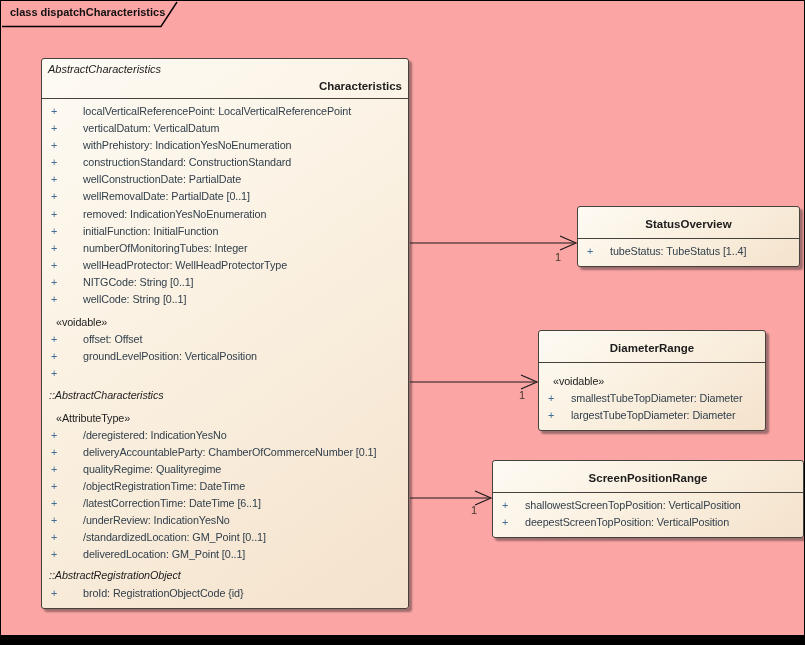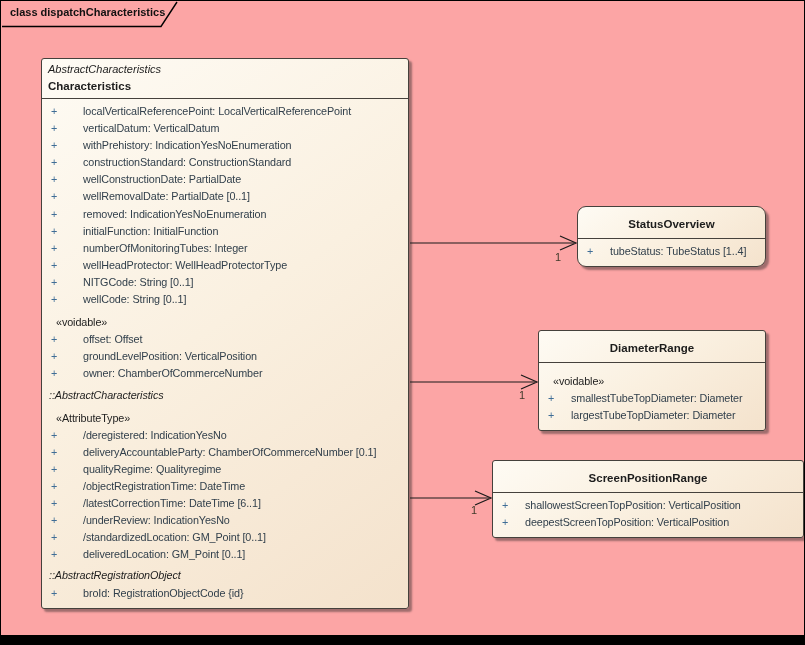--- a/index.html
+++ b/index.html
@@ -22,33 +22,33 @@
   #draw-layer{position:absolute;left:0;top:0;width:805px;height:645px;pointer-events:none;}
   
   .clsbox{
     position:absolute;box-sizing:border-box;
     background:linear-gradient(145deg,#fefbf4 0%,#faf0e0 48%,#f4e2cc 100%);
     border:1.4px solid #45413c;border-radius:3px;
     box-shadow:3px 3px 2px rgba(30,30,30,0.42);
   }
   .cls-header{border-bottom:1.4px solid #45413c;padding:4px 6px 6px;}
   .cls-stereotype{font-size:11px;font-style:italic;color:#1c1c1c;text-align:left;height:14px;}
-  .cls-name{font-size:11.5px;font-weight:bold;color:#1c1c1c;text-align:left;margin-top:3px;}
+  .cls-name{font-size:11.5px;font-weight:bold;color:#1c1c1c;text-align:right;margin-top:3px;}
   .cls-name-only{font-size:11.5px;font-weight:bold;color:#1c1c1c;text-align:center;padding:11px 6px 8px;border-bottom:1.4px solid #45413c;}
   .cls-body{padding:4px 4px 6px 0;}
   .row{height:17.1px;line-height:17.1px;font-size:10.8px;letter-spacing:-0.1px;color:#32404c;white-space:nowrap;}
   .row-attr{display:flex;align-items:center;padding-left:9px;}
   .plus{width:14px;color:#3f6d96;flex:0 0 14px;}
   .attr-text{margin-left:18px;}
   .small .attr-text{margin-left:9px;}
   .row-stereotype{padding-left:14px;margin-top:6px;color:#1c1c1c;}
   .row-section{padding-left:7px;margin-top:4px;font-style:italic;color:#1c1c1c;}
   
   #box-characteristics{left:40px;top:57px;width:368px;}
-  #box-status-overview{left:576px;top:205px;width:189px;border-radius:9px;}
+  #box-status-overview{left:576px;top:205px;width:223px;}
   #box-diameter-range{left:537px;top:329px;width:228px;}
   #box-screen-position-range{left:491px;top:459px;width:312px;}
   
   .mult-label{
     position:absolute;font-size:11px;color:#3f3a2a;line-height:12px;
   }
   #mult-1{left:554px;top:250px;}
   #mult-2{left:518px;top:388px;}
   #mult-3{left:470px;top:503px;}
 </style>
@@ -141,21 +141,20 @@
         <div class="row row-attr">
           <span class="plus">+</span>
           <span class="attr-text">offset: Offset</span>
         </div>
         <div class="row row-attr">
           <span class="plus">+</span>
           <span class="attr-text">groundLevelPosition: VerticalPosition</span>
         </div>
         <div class="row row-attr">
           <span class="plus">+</span>
-          <span class="attr-text">owner: ChamberOfCommerceNumber</span>
         </div>
         <div class="row row-section">::AbstractCharacteristics</div>
         <div class="row row-stereotype">«AttributeType»</div>
         <div class="row row-attr">
           <span class="plus">+</span>
           <span class="attr-text">/deregistered: IndicationYesNo</span>
         </div>
         <div class="row row-attr">
           <span class="plus">+</span>
           <span class="attr-text">deliveryAccountableParty: ChamberOfCommerceNumber [0.1]</span>

